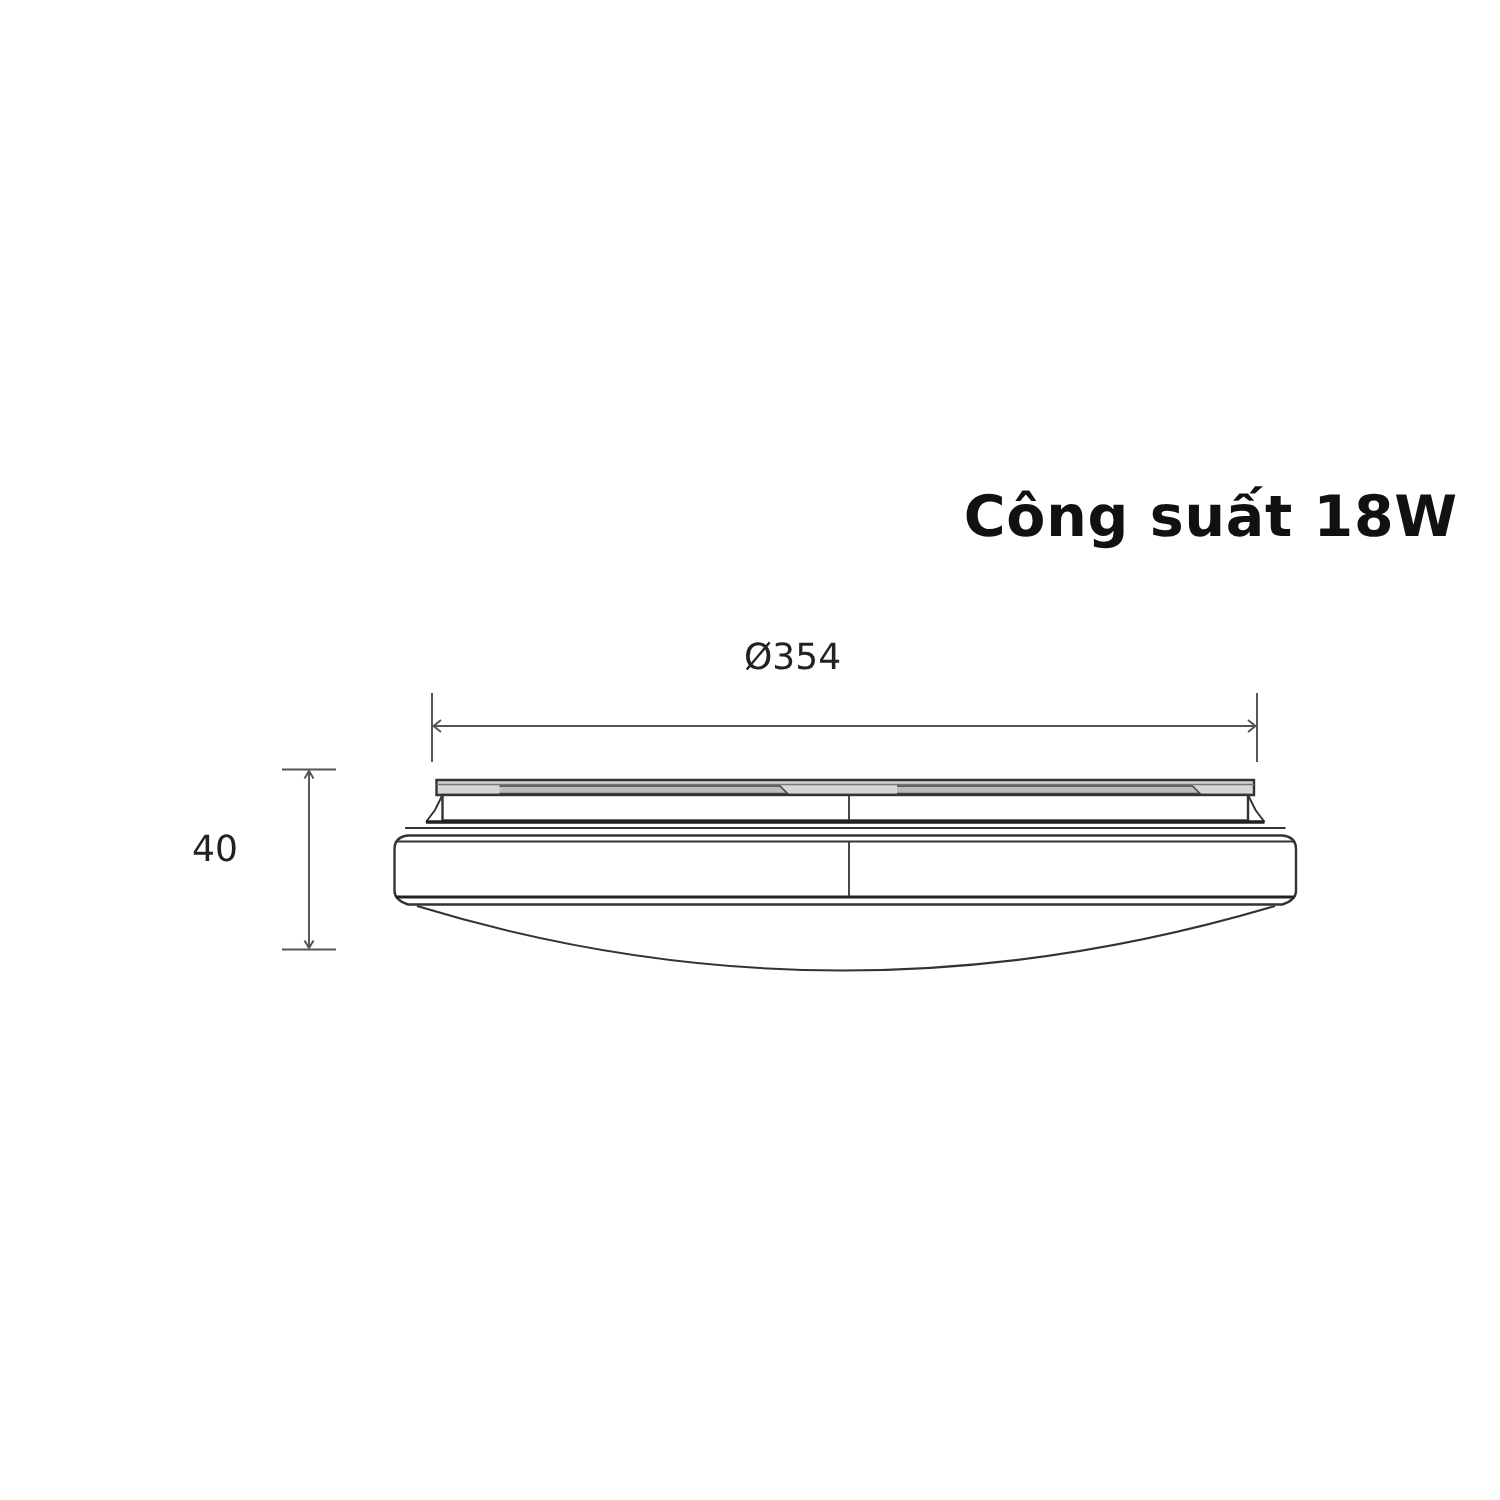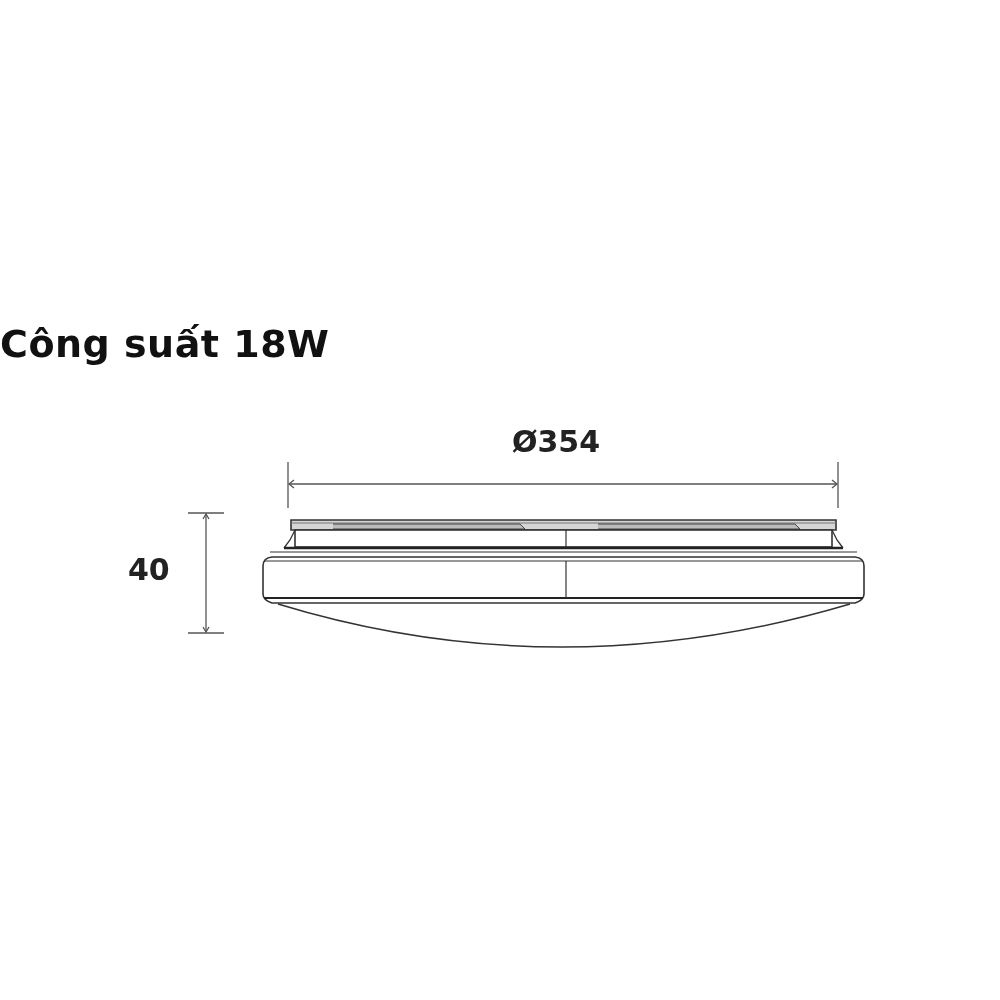--- a/index.html
+++ b/index.html
@@ -1,26 +1,26 @@
 <!DOCTYPE html>
 <html><head>
   <meta charset="utf-8">
   <style>
     html, body { margin: 0; padding: 0; background: #ffffff; }
     body { width: 1000px; height: 1000px; position: relative; overflow: hidden; }
     .title {
       position: absolute; left: 0; width: 972px; top: 322px;
-      text-align: left;
+      text-align: right;
       font-family: "DejaVu Sans", sans-serif; font-weight: bold;
       font-size: 38px; color: #111111; letter-spacing: 0.5px;
     }
     .dim-text {
       position: absolute;
-      font-family: "DejaVu Sans", sans-serif; font-weight: bold;
-      color: #222222; font-size: 30px; text-align: center;
+      font-family: "DejaVu Sans", sans-serif; font-weight: normal;
+      color: #222222; font-size: 24px;
     }
     .dia { left: 496px; top: 424px; width: 120px; }
     .hgt { left: 128px; top: 552px; }
     svg.drawing { position: absolute; left: 0; top: 0; }
   </style>
 </head>
 <body>
 
 <div class="title">Công suất 18W</div>
 

